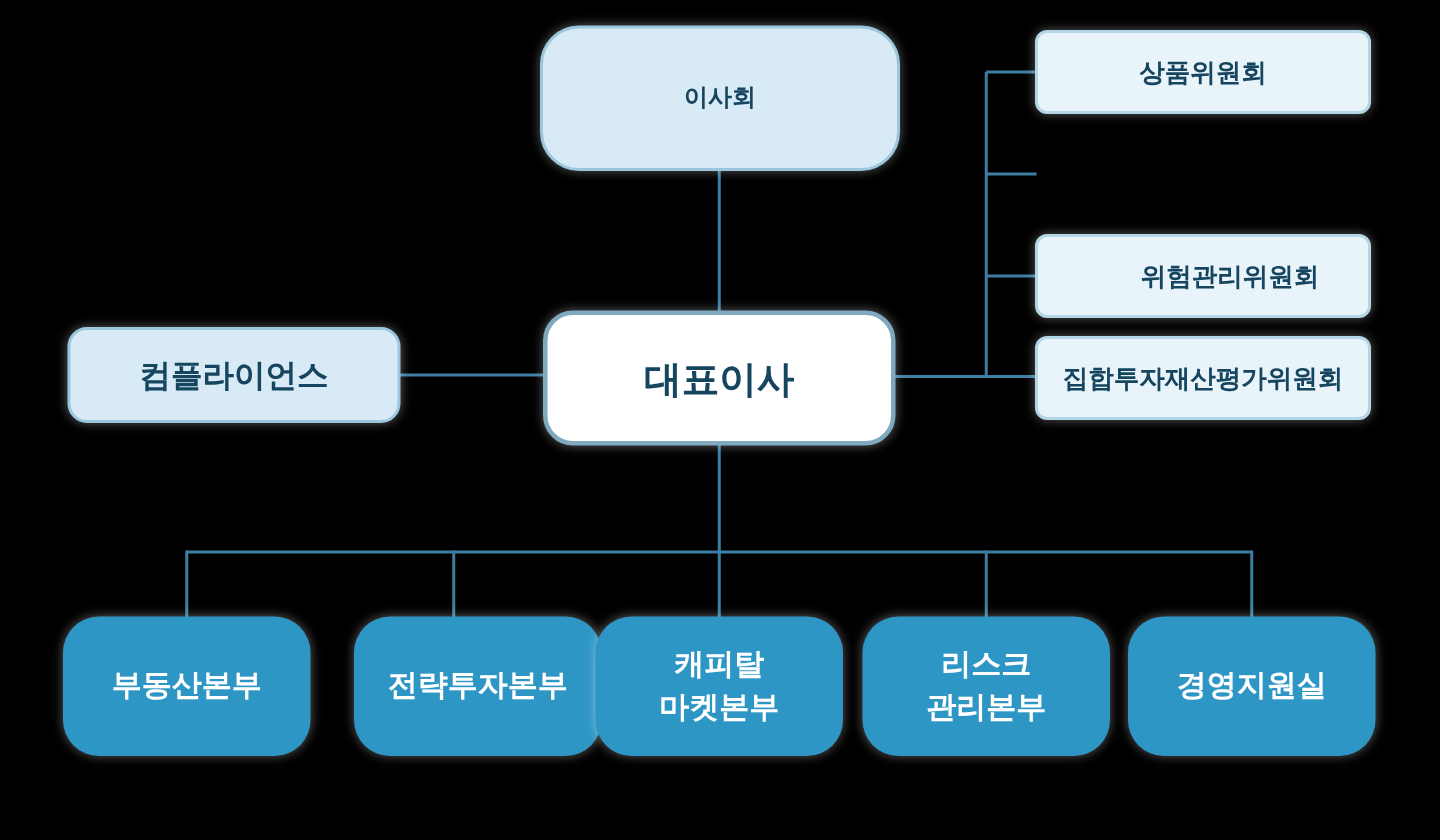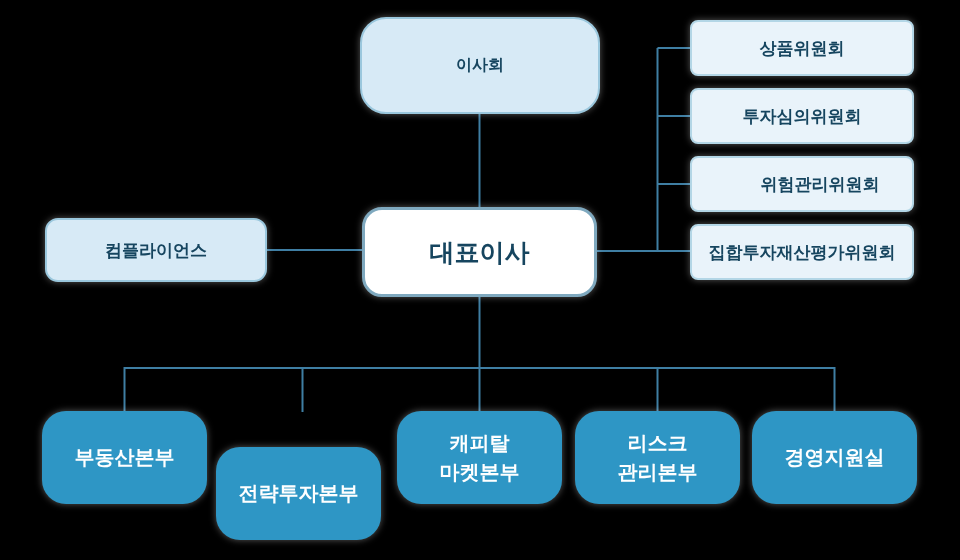--- a/index.html
+++ b/index.html
@@ -81,27 +81,27 @@
     color: var(--text-light);
     border-radius: 24px;
     font-size: 20px;
     line-height: 1.45;
     top: 411px;
     width: 165px;
     height: 93px;
   }
   
   .pos-board      { left: 360px; top: 17px;  width: 240px; height: 97px; border-radius: 26px; }
-  .pos-compliance { left: 45px;  top: 218px; width: 222px; height: 64px; border-radius: 13px; font-size: 17px; }
+  .pos-compliance { left: 45px;  top: 218px; width: 222px; height: 64px; border-radius: 13px; font-size: 21px; }
   .pos-committee-1 { top: 20px; }
   .pos-committee-2 { top: 88px; }
   .pos-committee-3 { top: 156px; padding-left: 36px; }
   .pos-committee-4 { top: 224px; }
   .pos-division-1 { left: 42px; }
-  .pos-division-2 { left: 216px; margin-top: 36px; }
+  .pos-division-2 { left: 236px; }
   .pos-division-3 { left: 397px; }
   .pos-division-4 { left: 575px; }
   .pos-division-5 { left: 752px; }
 </style>
 </head>
 <body>
 
 <div class="canvas">
 
   <svg class="connectors" viewBox="0 0 960 560" xmlns="http://www.w3.org/2000/svg">
@@ -120,23 +120,20 @@
     <line x1="657.5" y1="367" x2="657.5" y2="412"></line>
     <line x1="834.5" y1="367" x2="834.5" y2="412"></line>
   </svg>
 
   <div class="node box-light pos-board">
     <span class="label">이사회</span>
   </div>
 
   <div class="node box-committee pos-committee-1">
     <span class="label">상품위원회</span>
-  </div>
-  <div class="node box-committee pos-committee-2">
-    <span class="label">투자심의위원회</span>
   </div>
   <div class="node box-committee pos-committee-3">
     <span class="label">위험관리위원회</span>
   </div>
   <div class="node box-committee pos-committee-4">
     <span class="label">집합투자재산평가위원회</span>
   </div>
 
   <div class="node box-light pos-compliance">
     <span class="label">컴플라이언스</span>

